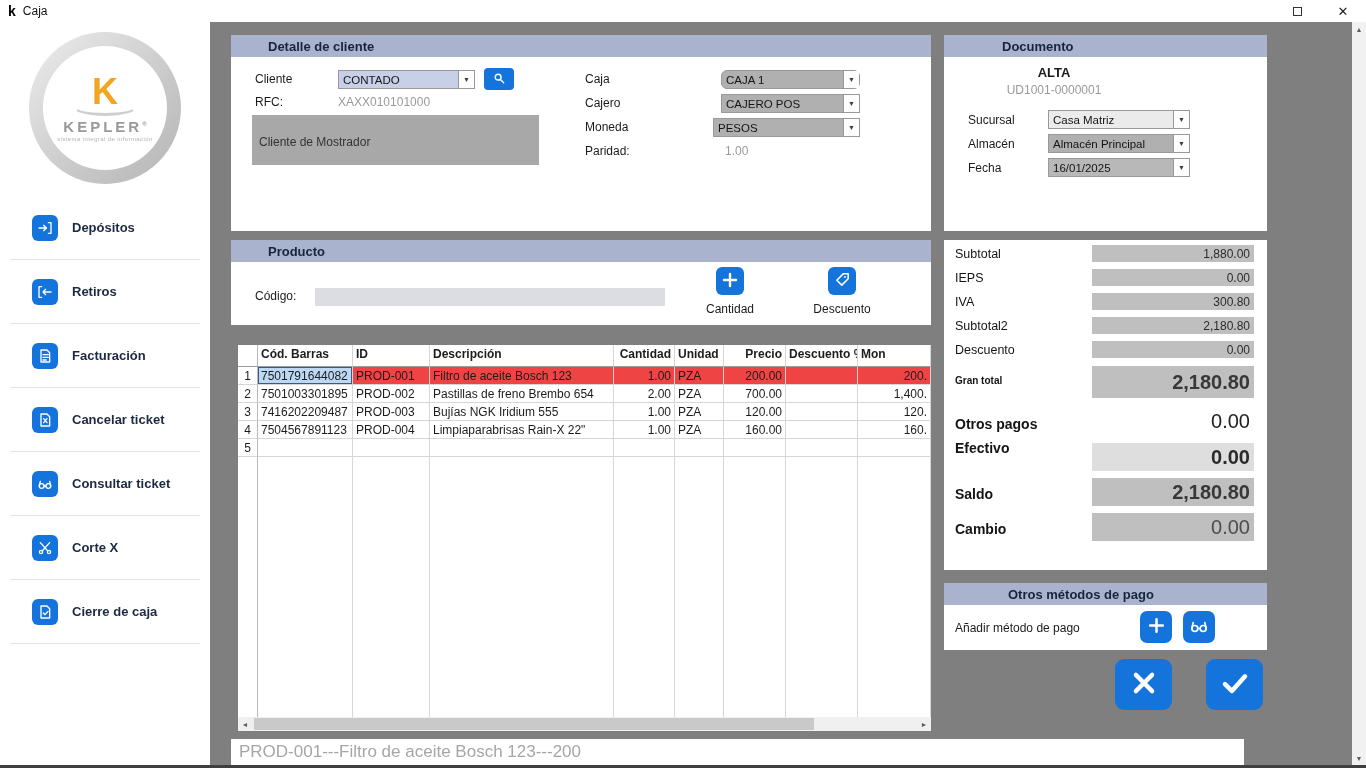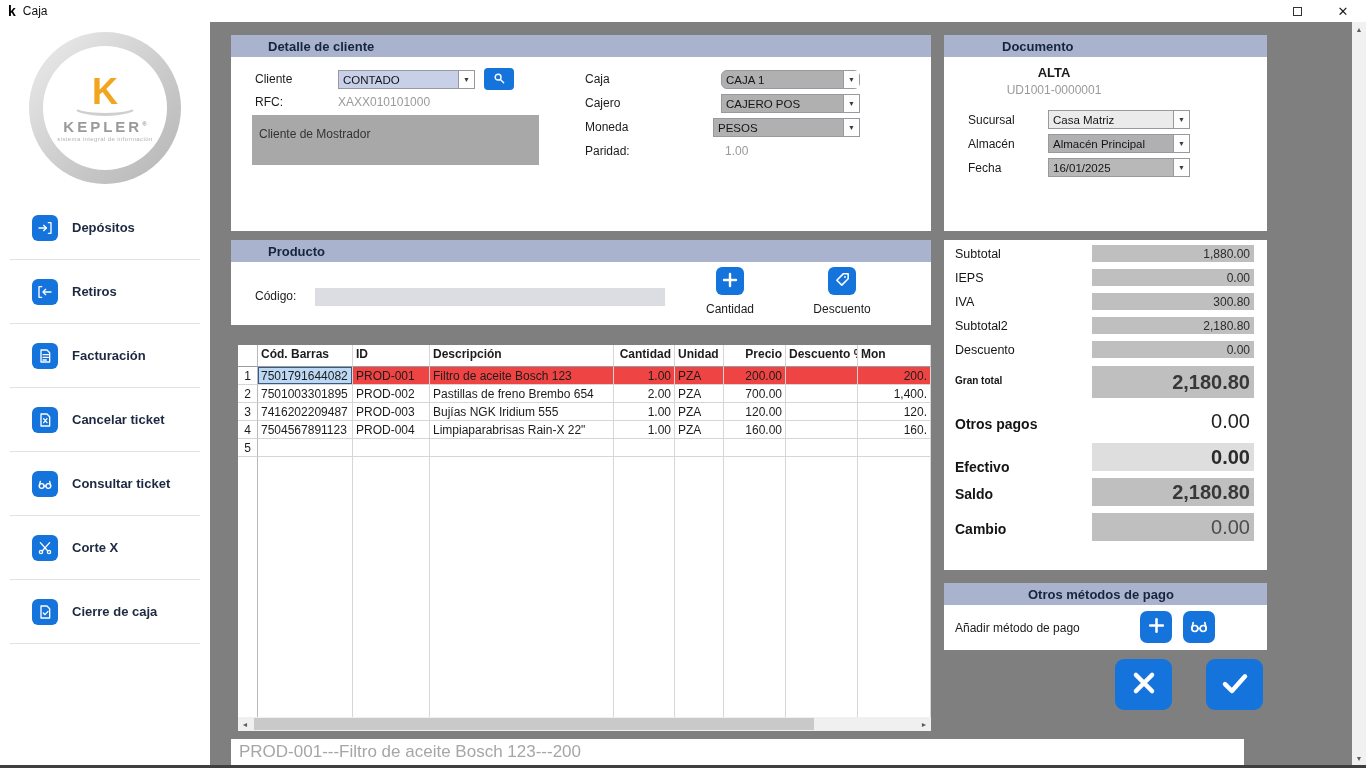--- a/index.html
+++ b/index.html
@@ -39,21 +39,21 @@
 
   
   .dd{position:absolute;height:19px;display:flex;border:1px solid #97999f;background:#b0b0b0;cursor:pointer;}
   .dd-text{flex:1;font-size:11.5px;color:#141419;padding:3px 2px 16px 4px;white-space:nowrap;overflow:hidden;}
   .dd-btn{width:16px;background:#fdfdfd;border-left:1px solid #97999f;display:flex;align-items:center;justify-content:center;}
   .dd-arrow{font-size:7px;color:#3c3c3c;line-height:1;}
   .dd.blue{background:#c8d0e8;}
   .dd.light{background:#ebebeb;}
 
   .icon-btn{position:absolute;background:#1573dc;display:flex;align-items:center;justify-content:center;cursor:pointer;border:none;}
-  .client-box{position:absolute;left:21px;top:58px;width:287px;height:50px;background:#a8a8a8;font-size:12px;color:#333;padding:12px 7px;}
+  .client-box{position:absolute;left:21px;top:58px;width:287px;height:50px;background:#a8a8a8;font-size:12px;color:#333;padding:20px 7px;}
   .codigo-input{position:absolute;left:84px;top:26px;width:350px;height:18px;background:#dcdce3;}
   .btn-caption{position:absolute;font-size:12px;color:#1b1b1b;text-align:center;}
 
   
   .grid-wrap{position:absolute;left:238px;top:345px;width:693px;height:386px;background:#fff;}
   .grid-row{display:flex;height:18px;}
   .grid-row.gh{height:22px;}
   .gc{border-right:1px solid #d6d6d6;border-bottom:1px solid #d6d6d6;font-size:12px;padding:2px 3px 0;white-space:nowrap;overflow:hidden;color:#1c1c1c;background:#fff;}
   .gh .gc{font-weight:bold;border-bottom:1px solid #9b9b9b;padding-top:2px;}
   .c0{width:20px;text-align:center;border-right:1px solid #b9b9b9;}
@@ -388,32 +388,32 @@
   <div class="t-box" style="top:77px;">2,180.80</div>
   <span class="t-lbl" style="top:103px;">Descuento</span>
   <div class="t-box" style="top:101px;">0.00</div>
 
   <span class="t-lbl big" style="top:135px;font-size:10px;">Gran total</span>
   <div class="t-box gran" style="top:126px;">2,180.80</div>
 
   <span class="t-lbl big" style="top:176px;">Otros pagos</span>
   <div class="t-plain" style="top:170px;">0.00</div>
 
-  <span class="t-lbl big" style="top:219px;">Efectivo</span>
+  <span class="t-lbl big" style="top:200px;">Efectivo</span>
   <div class="t-box big" style="top:203px;background:#dedede;font-weight:bold;">0.00</div>
 
   <span class="t-lbl big" style="top:246px;">Saldo</span>
   <div class="t-box big" style="top:238px;font-weight:bold;color:#383838;">2,180.80</div>
 
   <span class="t-lbl big" style="top:281px;">Cambio</span>
   <div class="t-box big" style="top:273px;color:#4d4d4d;">0.00</div>
 </div>
 
 <div class="panel" style="left:944px;top:583px;width:323px;height:67px;">
-  <div class="panel-header right-pad" style="padding-left:84px;">Otros métodos de pago</div>
+  <div class="panel-header right-pad" style="padding-left:64px;">Otros métodos de pago</div>
   <div class="panel-body" style="height:45px;">
     <span class="lbl" style="left:11px;top:16px;">Añadir método de pago</span>
     <button class="icon-btn" style="left:196px;top:6px;width:32px;height:32px;border-radius:7px;">
       <span><svg width="19" height="19" viewBox="0 0 24 24" fill="none" stroke="#fff" stroke-width="3.2" stroke-linecap="round">
             <path d="M12 4v16M4 12h16"></path>
           </svg></span>
     </button>
     <button class="icon-btn" style="left:239px;top:6px;width:32px;height:32px;border-radius:7px;">
       <span><svg width="20" height="20" viewBox="0 0 24 24" fill="none" stroke="#fff" stroke-width="2" stroke-linecap="round" stroke-linejoin="round">
             <circle cx="7" cy="15" r="3.6"></circle>

